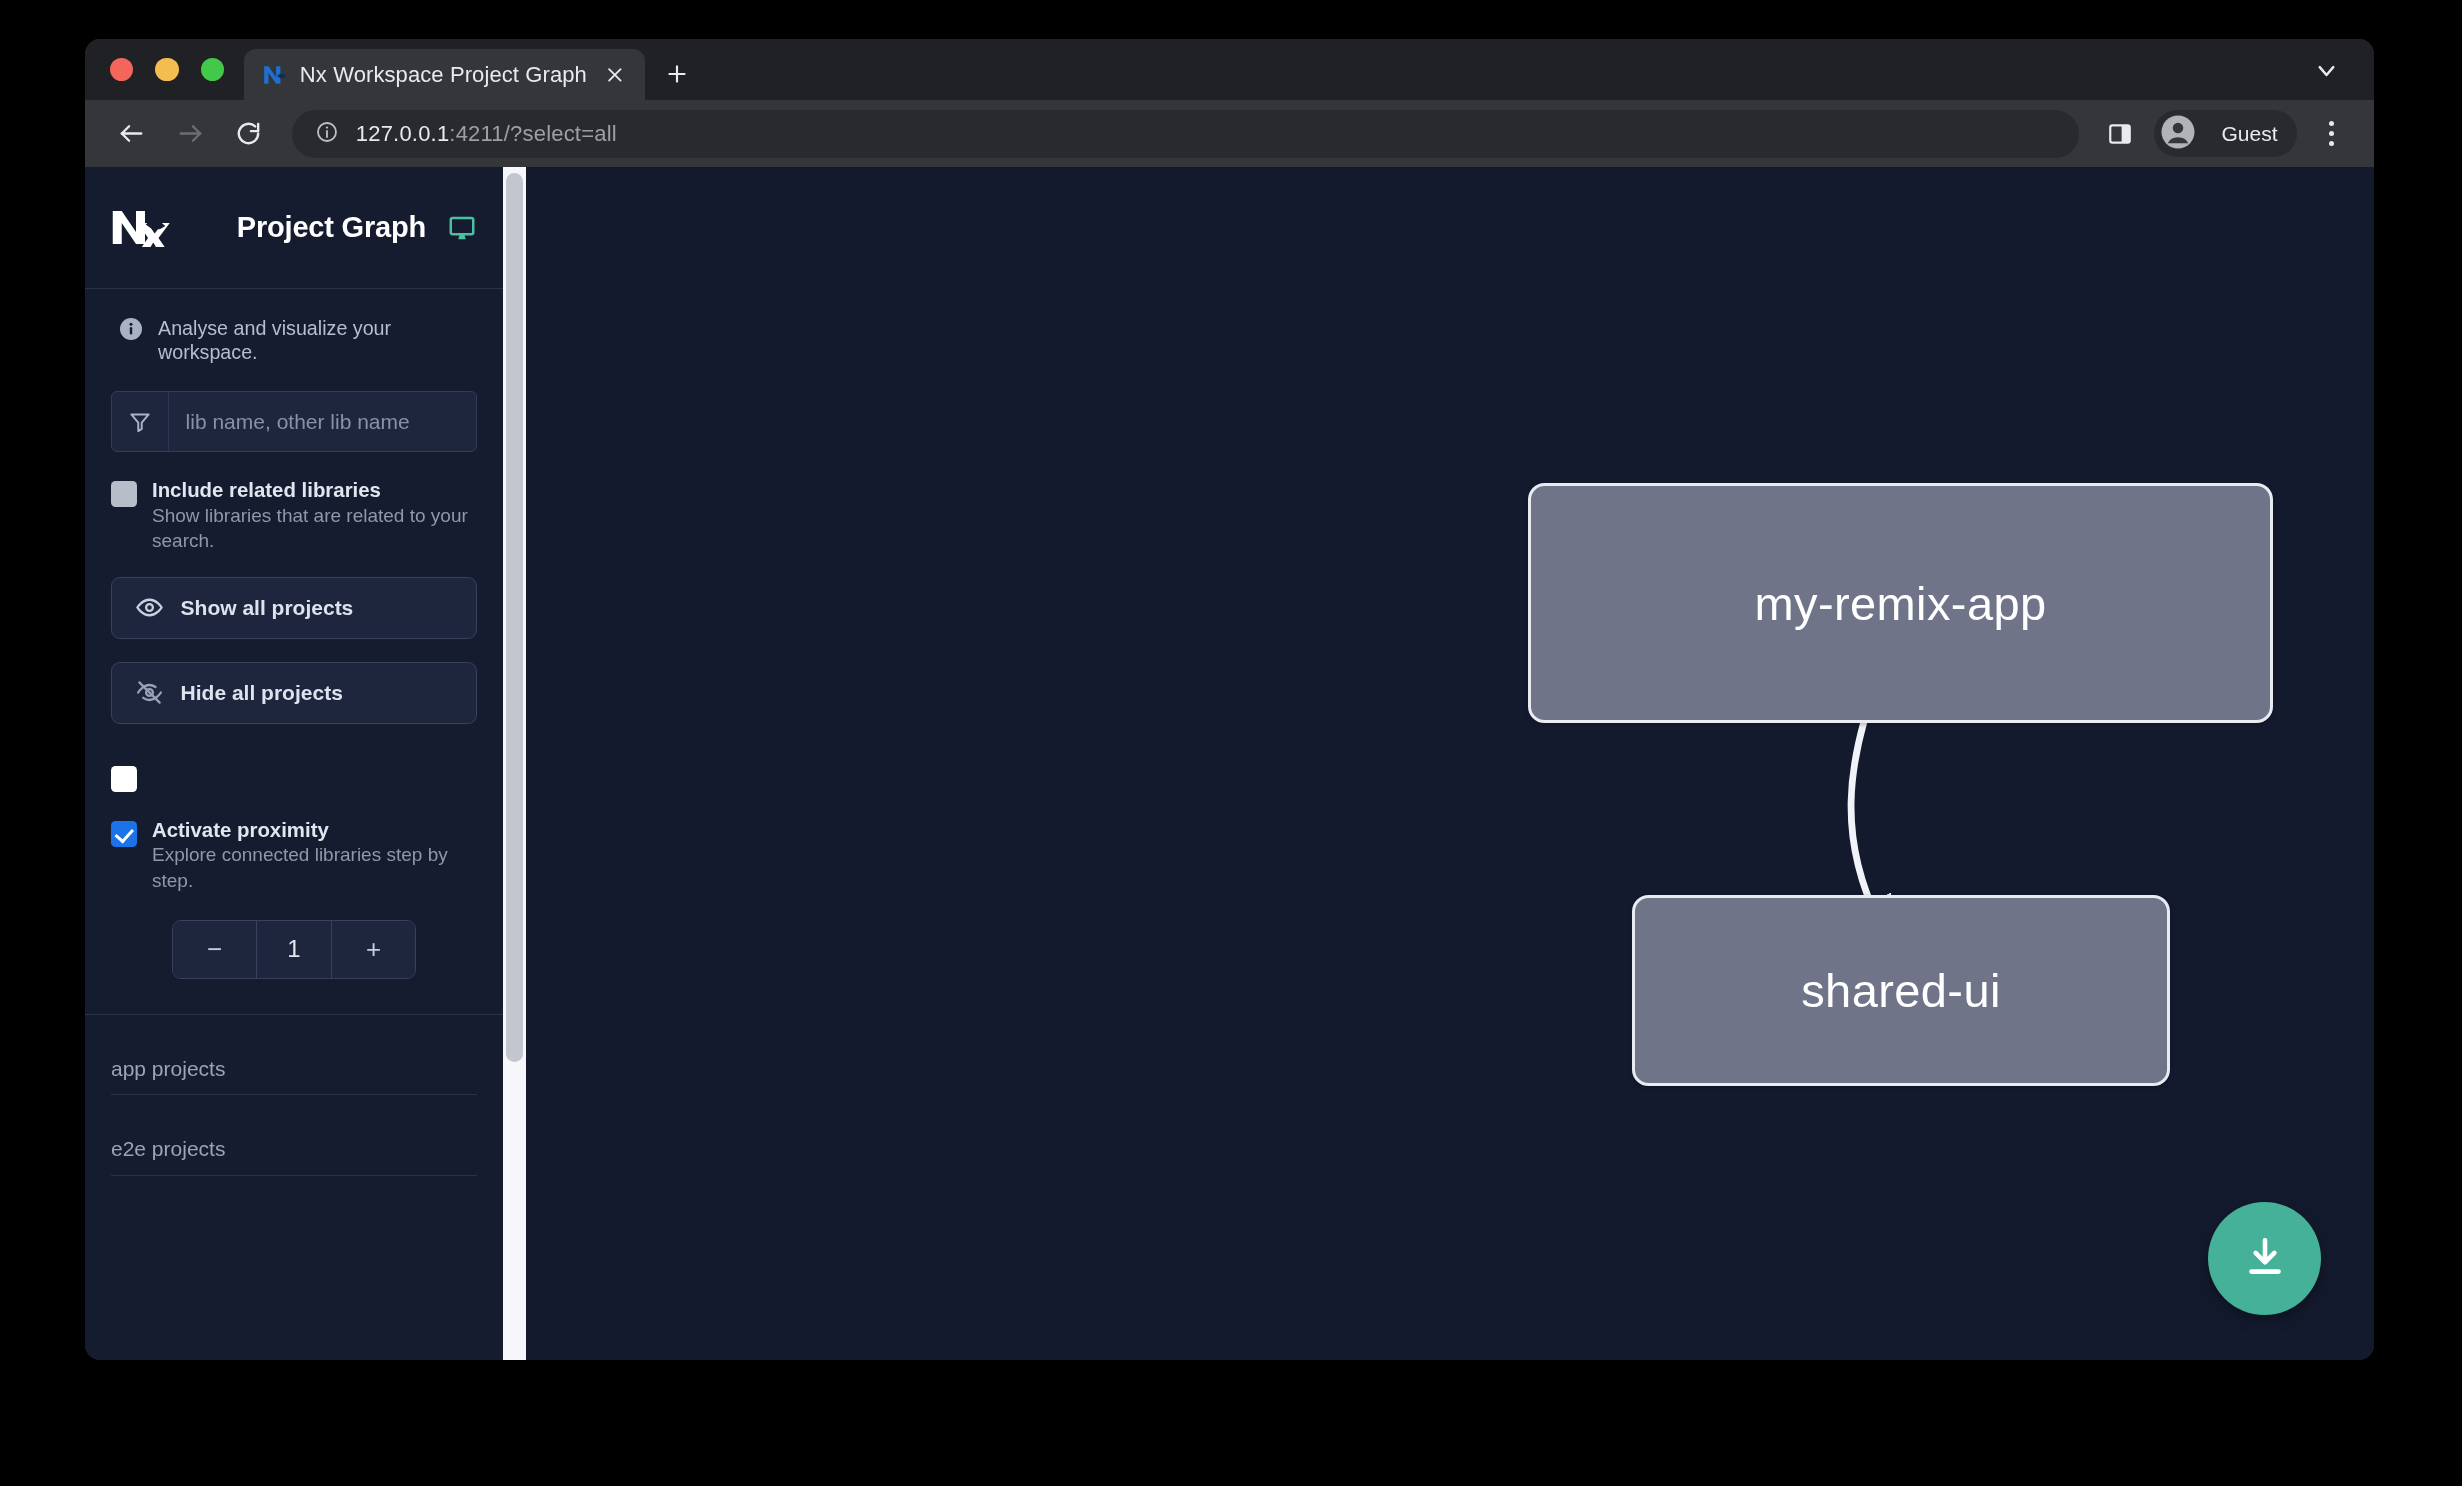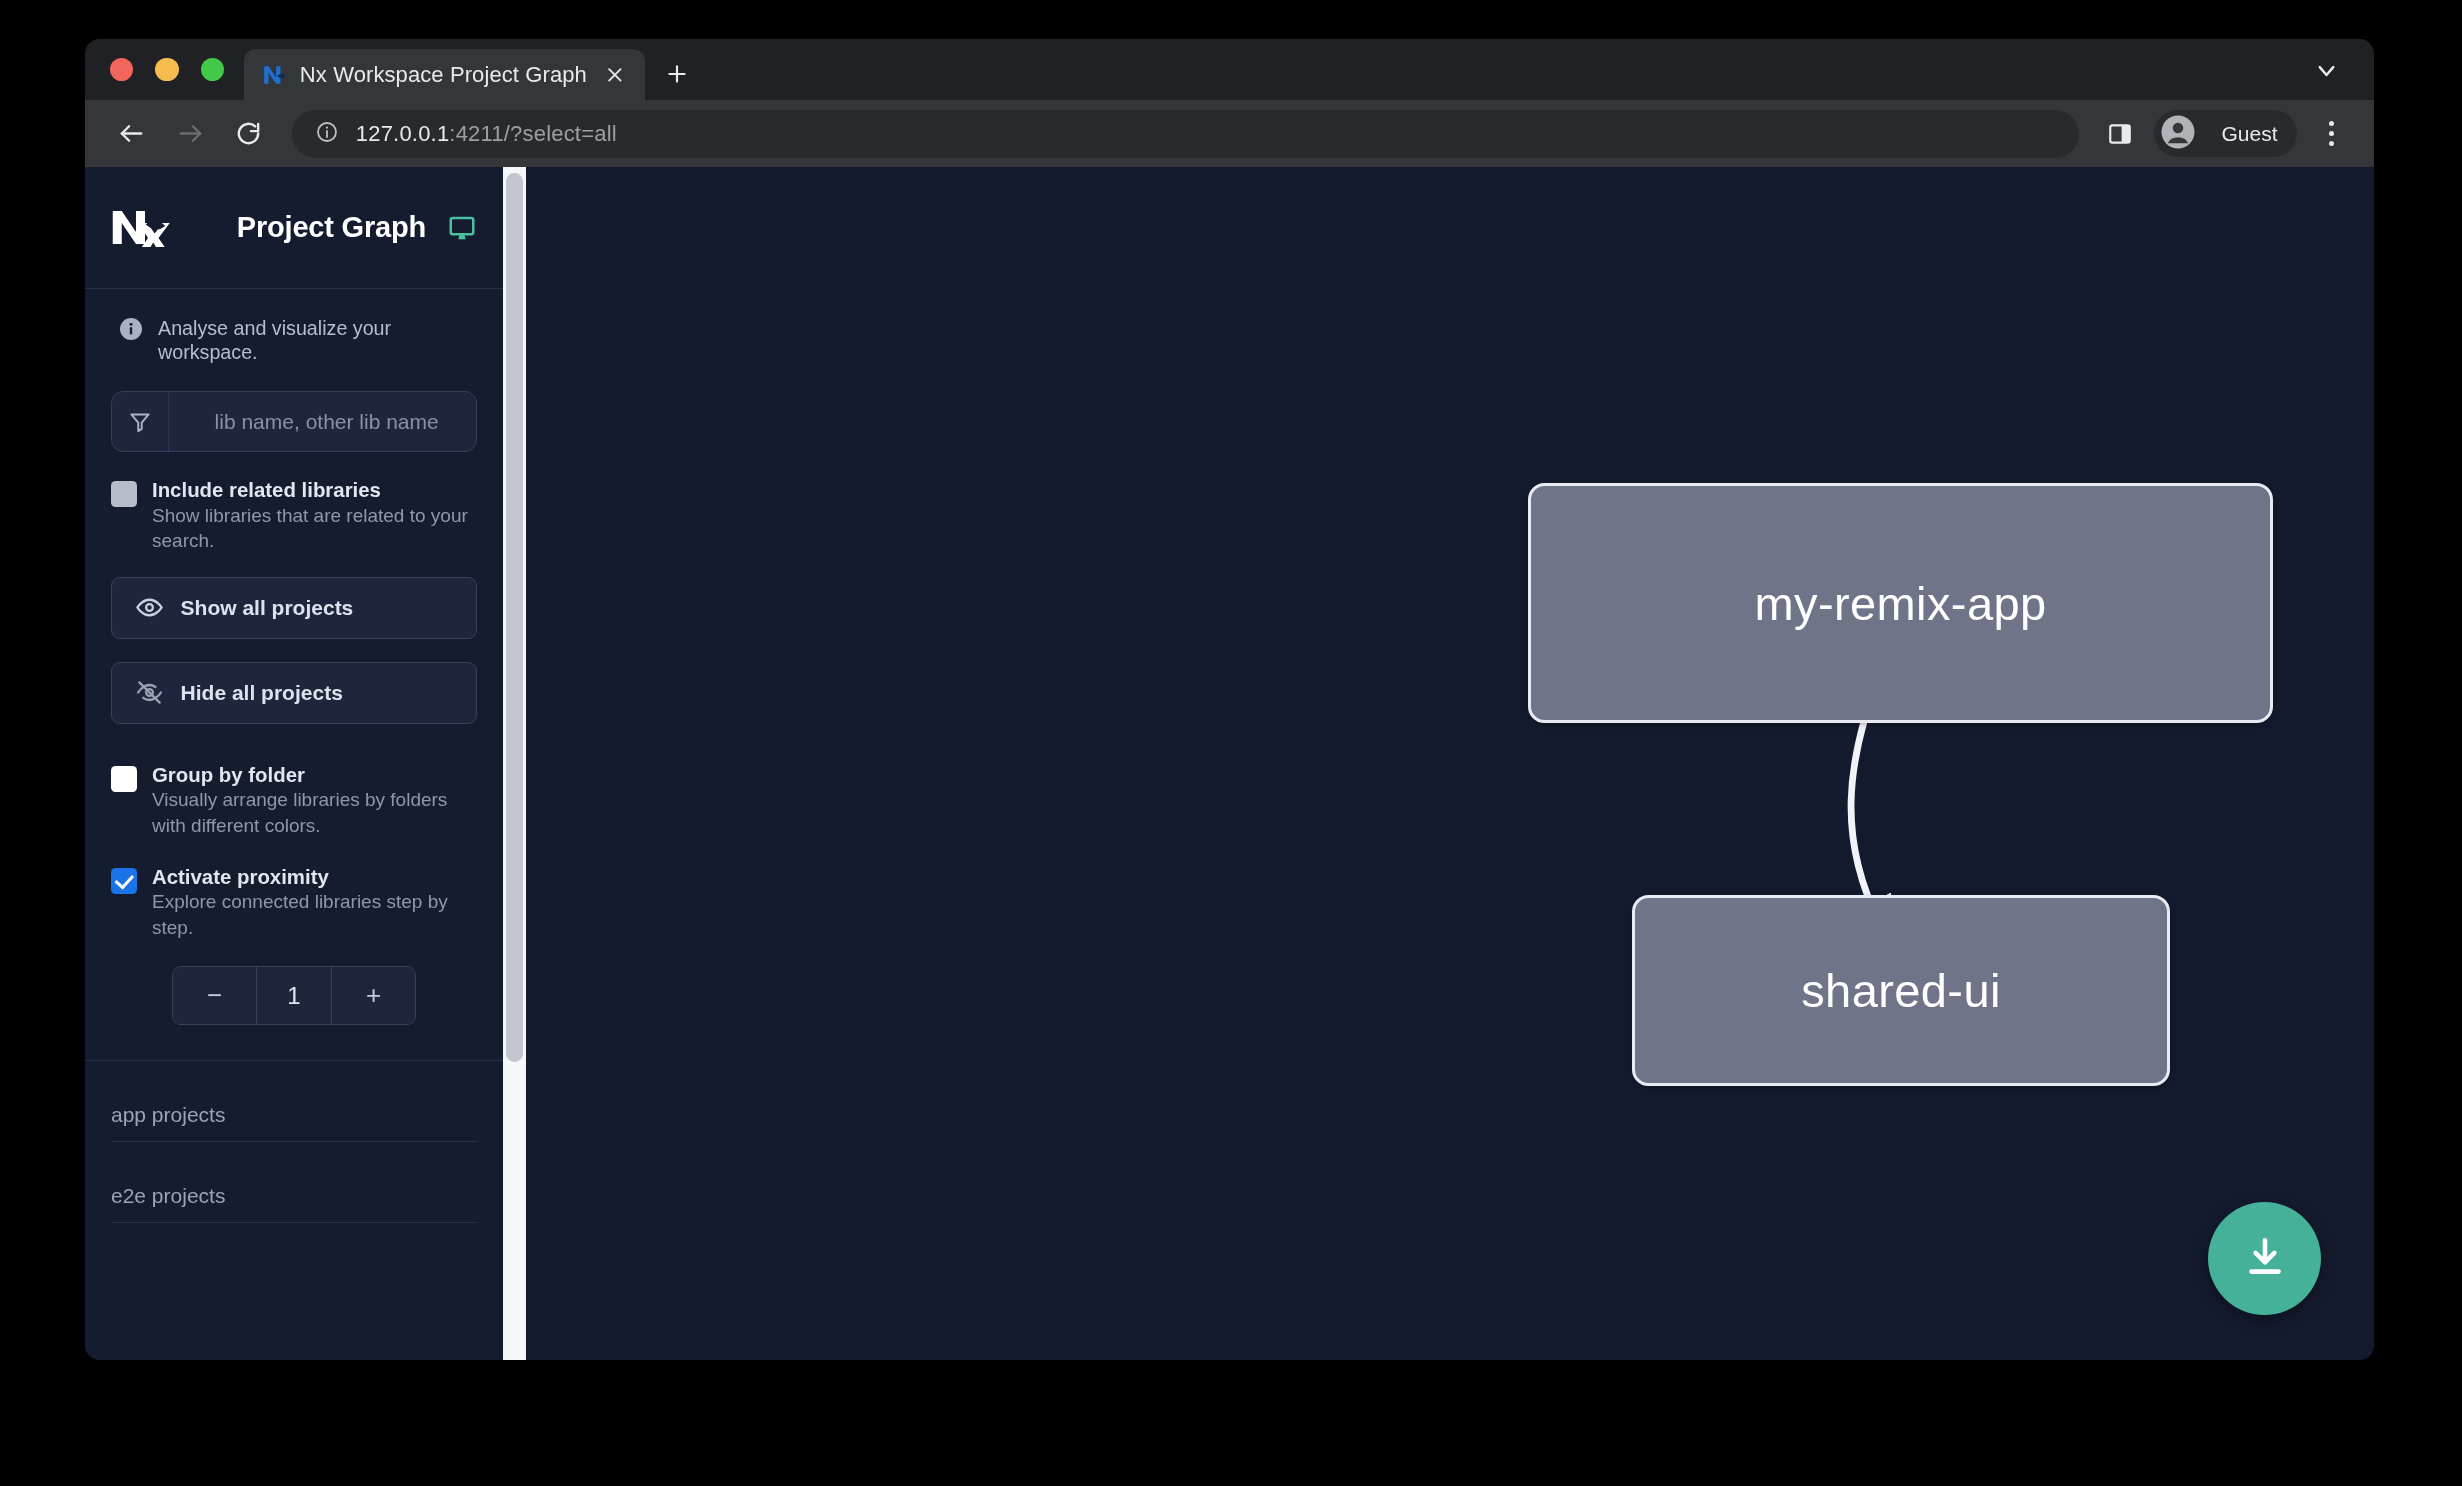--- a/index.html
+++ b/index.html
@@ -212,25 +212,24 @@
   .sidebar-body {
     padding: 0 26px;
     display: flex;
     flex-direction: column;
   }
 
   .search-box {
     height: 61px;
     background: #1e263d;
     border: 0.8px solid #343c57;
-    border-radius: 12px;
+    border-radius: 6px;
     display: flex;
     align-items: flex-end;
     overflow: hidden;
-    gap: 29px;
   }
   .search-icon-wrap {
     width: 57px; height: 100%;
     display: flex; align-items: center; justify-content: center;
     border-right: 0.8px solid #2e374f;
     flex: 0 0 auto;
   }
   .search-input {
     flex: 1 1 auto;
     height: 100%;
@@ -580,24 +579,20 @@
               <path d="M21.4 12 s-3.8 6.2-9.4 6.2 c-2 0-3.8-.8-5.2-1.8"></path>
               <circle cx="12" cy="12" r="2.8"></circle>
               <line x1="3.6" y1="3.6" x2="20.4" y2="20.4"></line>
             </svg>
           </span>
           <span class="action-btn-label">Hide all projects</span>
         </div>
 
         <div class="check-row" style="margin-top:39px;">
           <span class="cb cb-empty"></span>
-          <span class="check-text">
-            <span class="check-label">Group by folder</span>
-            <span class="check-desc">Visually arrange libraries by folders with different colors.</span>
-          </span>
         </div>
 
         <div class="check-row">
           <span class="cb cb-checked"></span>
           <span class="check-text">
             <span class="check-label">Activate proximity</span>
             <span class="check-desc">Explore connected libraries step by step.</span>
           </span>
         </div>
 

